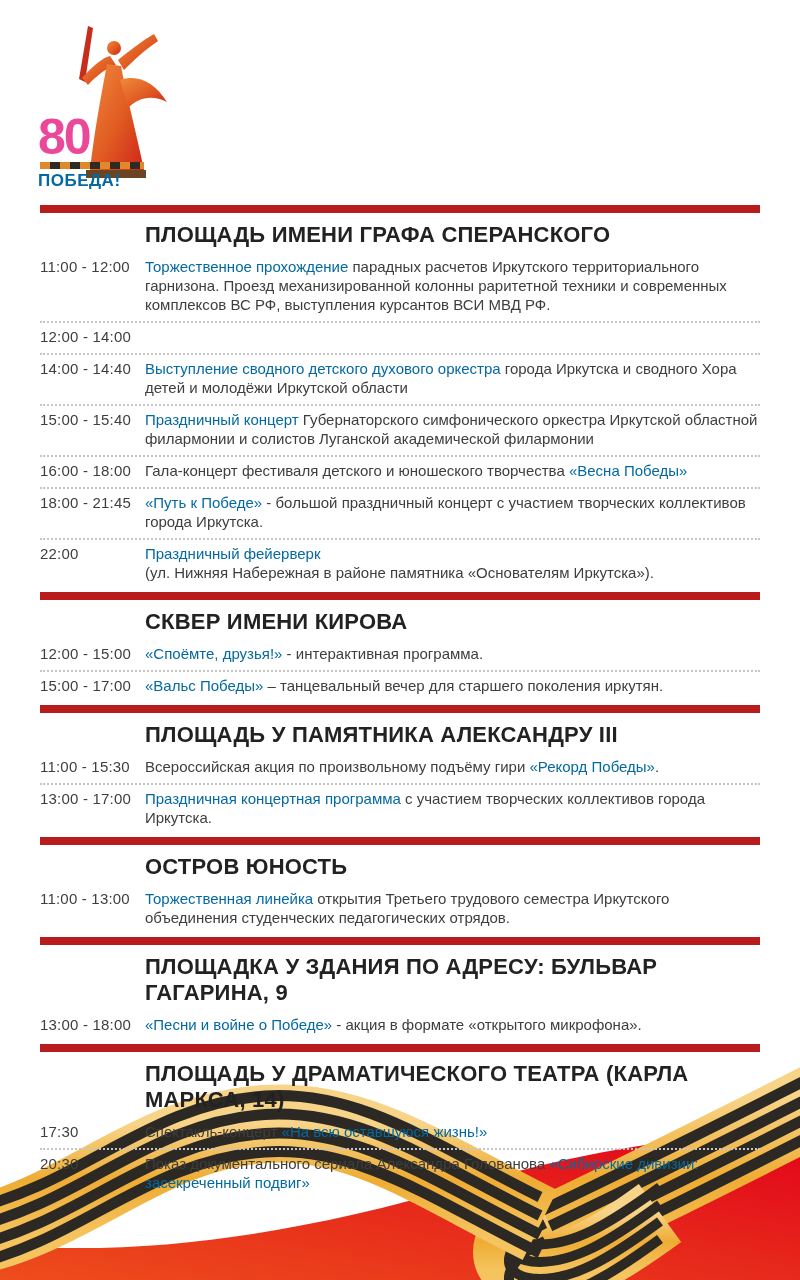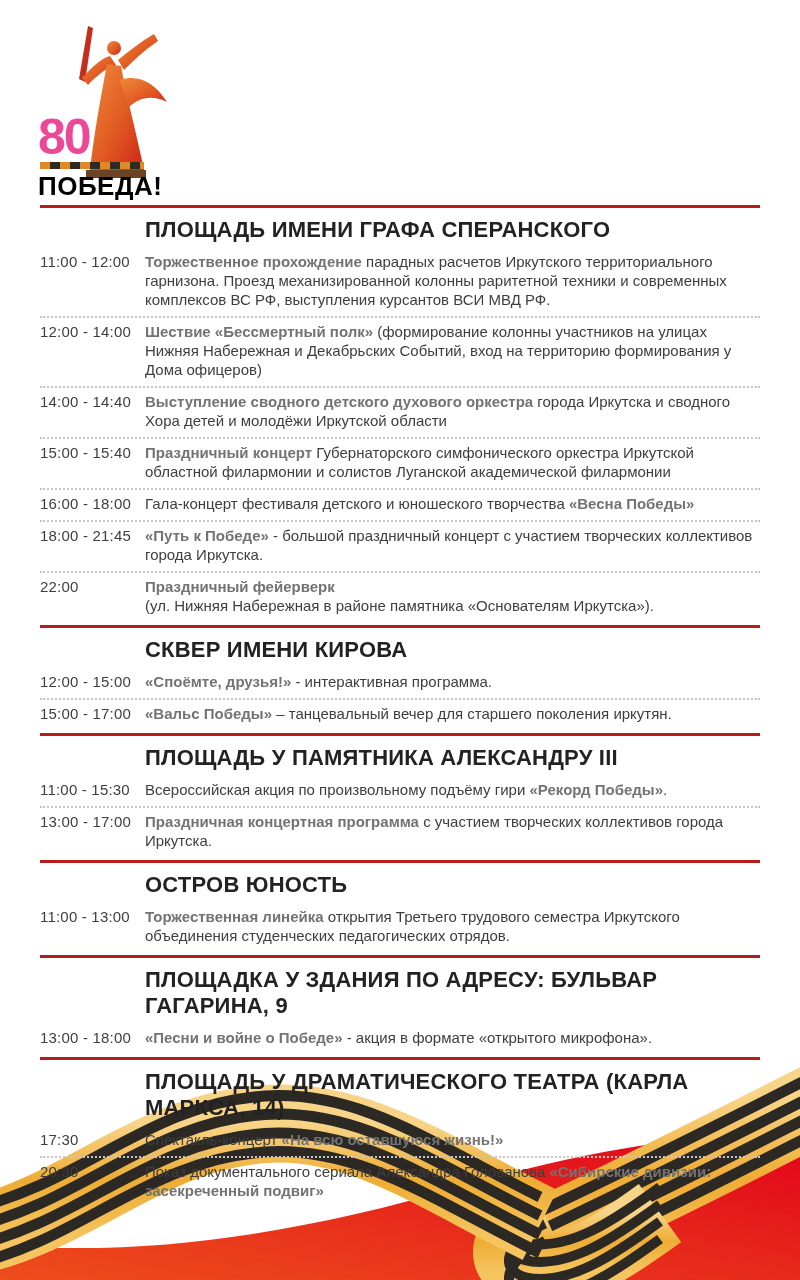--- a/index.html
+++ b/index.html
@@ -13,43 +13,43 @@
   .logo svg{position:absolute;left:18px;top:0;}
   .logo-number{
     position:absolute;left:8px;top:88px;font-size:50px;font-weight:bold;
     color:#ec4899;letter-spacing:-2px;line-height:1;
   }
   .logo-ribbon-bar{
     position:absolute;left:10px;top:138px;width:104px;height:7px;
     background:repeating-linear-gradient(90deg,#e0892a 0 10px,#2e2a24 10px 20px);
   }
   .logo-slogan{
-    position:absolute;left:8px;top:147px;font-size:26px;font-weight:bold;
-    color:#000000;letter-spacing:0.5px;
+    position:absolute;left:8px;top:147px;font-size:17px;font-weight:bold;
+    color:#0369a1;letter-spacing:0.5px;
   }
   .title-block{
     position:absolute;left:130px;top:26px;width:660px;text-align:center;
   }
   .title-line{font-size:27px;font-weight:bold;color:#dd1b1e;line-height:36px;}
   .date-line{font-size:29px;font-weight:bold;color:#1d1d1b;line-height:40px;margin-top:2px;}
   
   .program{position:absolute;top:202px;left:40px;width:720px;z-index:2;}
-  .venue-section{border-top:3px solid #b91c1c;margin-top:3px;}
+  .venue-section{border-top:8px solid #b91c1c;margin-top:3px;}
   .venue-heading{
     margin:9px 0 5px 105px;font-size:22px;font-weight:bold;color:#222222;
     letter-spacing:0.2px;line-height:26px;
   }
   .event-row{display:flex;padding:4px 0 7px;border-bottom:2px dotted #c6c6c6;}
   .event-row:last-child{border-bottom:none;}
   .event-time{
     width:105px;flex-shrink:0;font-size:15px;color:#3e3e3e;line-height:19px;
     letter-spacing:0.2px;
   }
   .event-desc{flex:1;font-size:15px;line-height:19px;}
-  .event-desc .b{font-weight:bold;color:#737373;}
+  .event-desc .b{font-weight:normal;color:#0369a1;}
   .event-desc .r{color:#3e3e3e;}
   
   .ribbon-wrap{position:absolute;left:0;bottom:0;width:800px;height:235px;z-index:1;}
 </style>
 </head>
 <body>
 
 <div class="page">
 
   <div class="header">
@@ -89,21 +89,20 @@
     <section class="venue-section">
       <h2 class="venue-heading">ПЛОЩАДЬ ИМЕНИ ГРАФА СПЕРАНСКОГО</h2>
       <div class="events">
     <div class="event-row">
       <div class="event-time">11:00 - 12:00</div>
       <div class="event-desc"><span class="b">Торжественное прохождение</span><span class="r"> парадных расчетов Иркутского территориального гарнизона. Проезд механизированной колонны раритетной техники и современных комплексов ВС РФ, выступления курсантов ВСИ МВД РФ.</span></div>
     </div>
 
     <div class="event-row">
       <div class="event-time">12:00 - 14:00</div>
-      <div class="event-desc"><span class="b">Шествие «Бессмертный полк»</span><span class="r"> (формирование колонны участников на улицах Нижняя Набережная и Декабрьских Событий, вход на территорию формирования у Дома офицеров)</span></div>
     </div>
 
     <div class="event-row">
       <div class="event-time">14:00 - 14:40</div>
       <div class="event-desc"><span class="b">Выступление сводного детского духового оркестра</span><span class="r"> города Иркутска и сводного Хора детей и молодёжи Иркутской области</span></div>
     </div>
 
     <div class="event-row">
       <div class="event-time">15:00 - 15:40</div>
       <div class="event-desc"><span class="b">Праздничный концерт</span><span class="r"> Губернаторского симфонического оркестра Иркутской областной филармонии и солистов Луганской академической филармонии</span></div>

